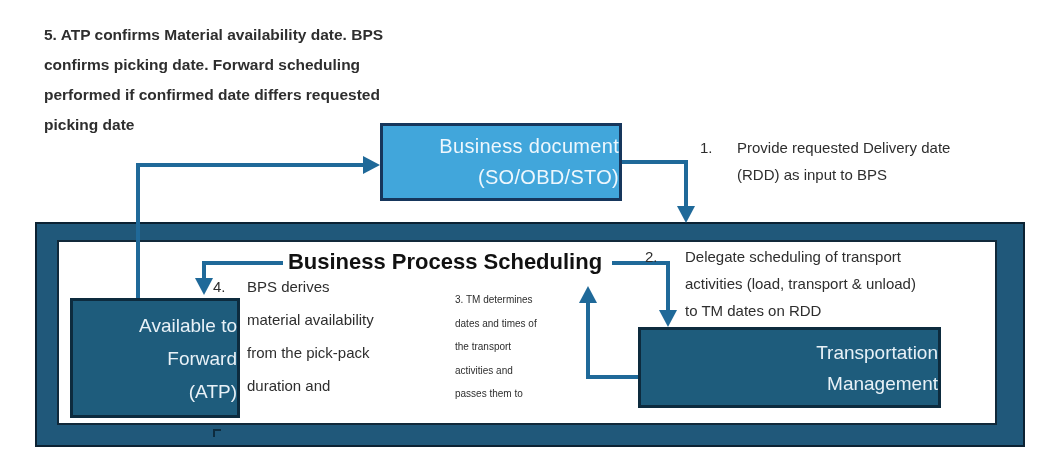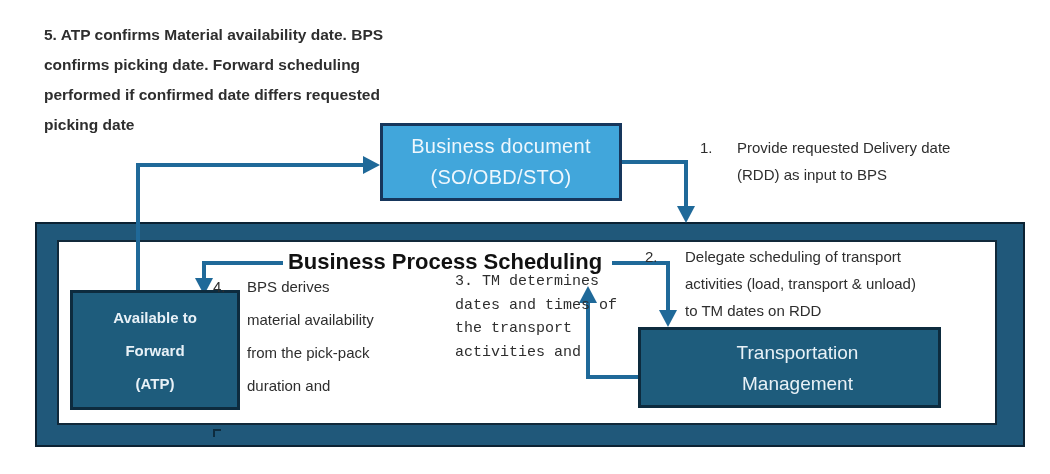--- a/index.html
+++ b/index.html
@@ -10,44 +10,44 @@
   
   .frame{
     position:absolute;left:35px;top:222px;width:986px;height:221px;
     background:#20587a;border:2px solid #0c2233;z-index:1;
   }
   .panel{
     position:absolute;left:20px;top:16px;width:936px;height:181px;
     background:#ffffff;border:2px solid #11293a;
   }
   
-  .box{position:absolute;z-index:10;display:flex;flex-direction:column;justify-content:center;text-align:center;}
+  .box{position:absolute;z-index:10;display:flex;flex-direction:column;justify-content:center;text-align:right;}
   .doc-box{
     left:380px;top:123px;width:236px;height:72px;
     background:#41a6db;border:3px solid #16365c;color:#eef7fd;
     font-size:20px;line-height:31px;letter-spacing:.3px;
   }
   .dark-box{background:#1e5c7c;border:3px solid #0d2b3e;color:#e8f1f7;}
-  .atp-box{left:70px;top:290px;width:164px;height:114px;font-size:15px;line-height:33px;font-weight:bold;}
+  .atp-box{left:70px;top:298px;width:164px;height:114px;font-size:19px;line-height:33px;}
   .tm-box{left:638px;top:327px;width:281px;height:75px;font-size:19px;line-height:31px;padding-left:16px;}
   
   .bps-title{
     position:absolute;left:250px;top:249px;width:390px;z-index:10;
     text-align:center;font-size:22px;font-weight:bold;color:#111111;white-space:nowrap;
   }
   
   .note{position:absolute;color:#2e2e2e;z-index:10;font-weight:bold;}
   .note5{left:44px;top:20px;font-size:15.5px;line-height:30px;white-space:nowrap;}
   .step{position:absolute;display:flex;color:#2e2e2e;z-index:10;}
   .step .num{flex:none;}
   .step1{left:700px;top:134px;font-size:15px;line-height:27px;}
   .step1 .num{width:37px;}
   .step2{left:645px;top:243px;font-size:15px;line-height:27px;}
   .step2 .num{width:40px;}
-  .step3{left:455px;top:270px;font-size:15px;line-height:23.5px;font-family:Liberation Mono, monospace;}
+  .step3{left:455px;top:288px;font-size:10px;line-height:23.5px;}
   .step4{left:213px;top:270px;font-size:15px;line-height:33px;}
   .step4 .num{width:34px;}
   .lines div{white-space:nowrap;}
   
   .arrows{position:absolute;left:0;top:0;z-index:5;pointer-events:none;}
   
   .artifact{
     position:absolute;left:213px;top:429px;width:6px;height:6px;z-index:6;
     border-left:2px solid #0d2b3e;border-top:2px solid #0d2b3e;
   }
@@ -120,20 +120,21 @@
       <div>duration and</div>
     </span>
   </div>
 
   <div class="step step3">
     <span class="lines">
       <div>3. TM determines</div>
       <div>dates and times of</div>
       <div>the transport</div>
       <div>activities and</div>
+      <div>passes them to</div>
     </span>
   </div>
 
   <div class="step step2">
     <span class="num">2.</span>
     <span class="lines">
       <div>Delegate scheduling of transport</div>
       <div>activities (load, transport &amp; unload)</div>
       <div>to TM dates on RDD</div>
     </span>

